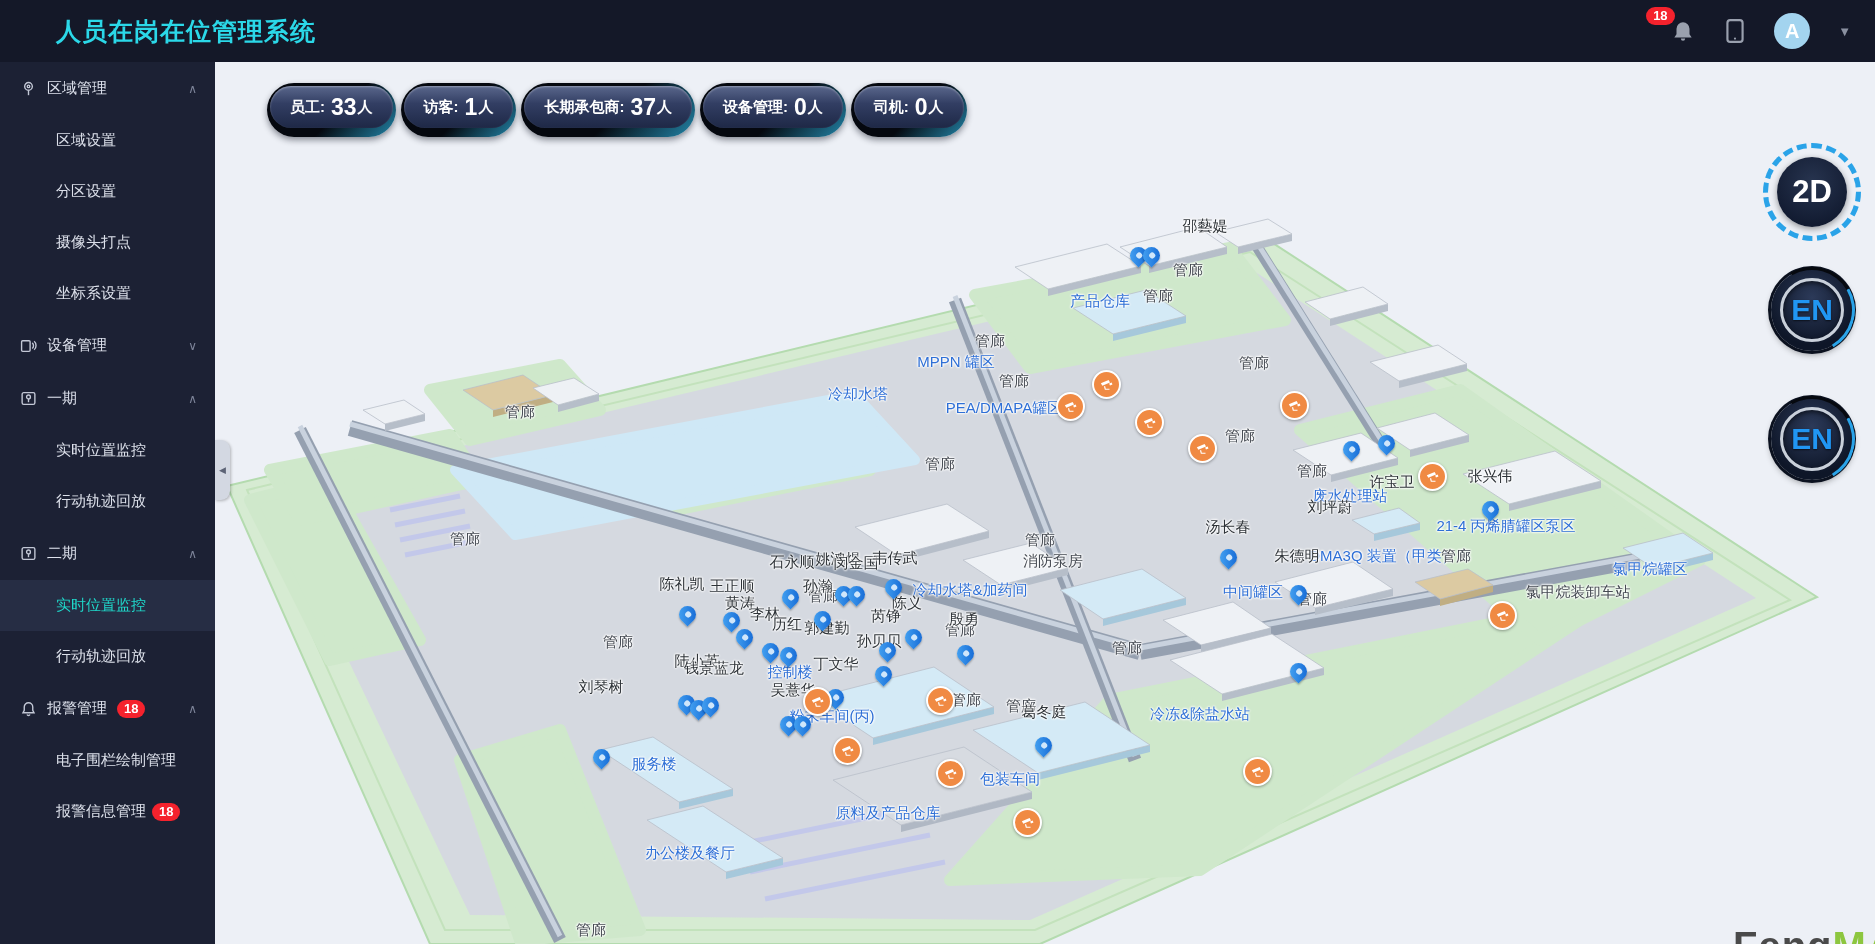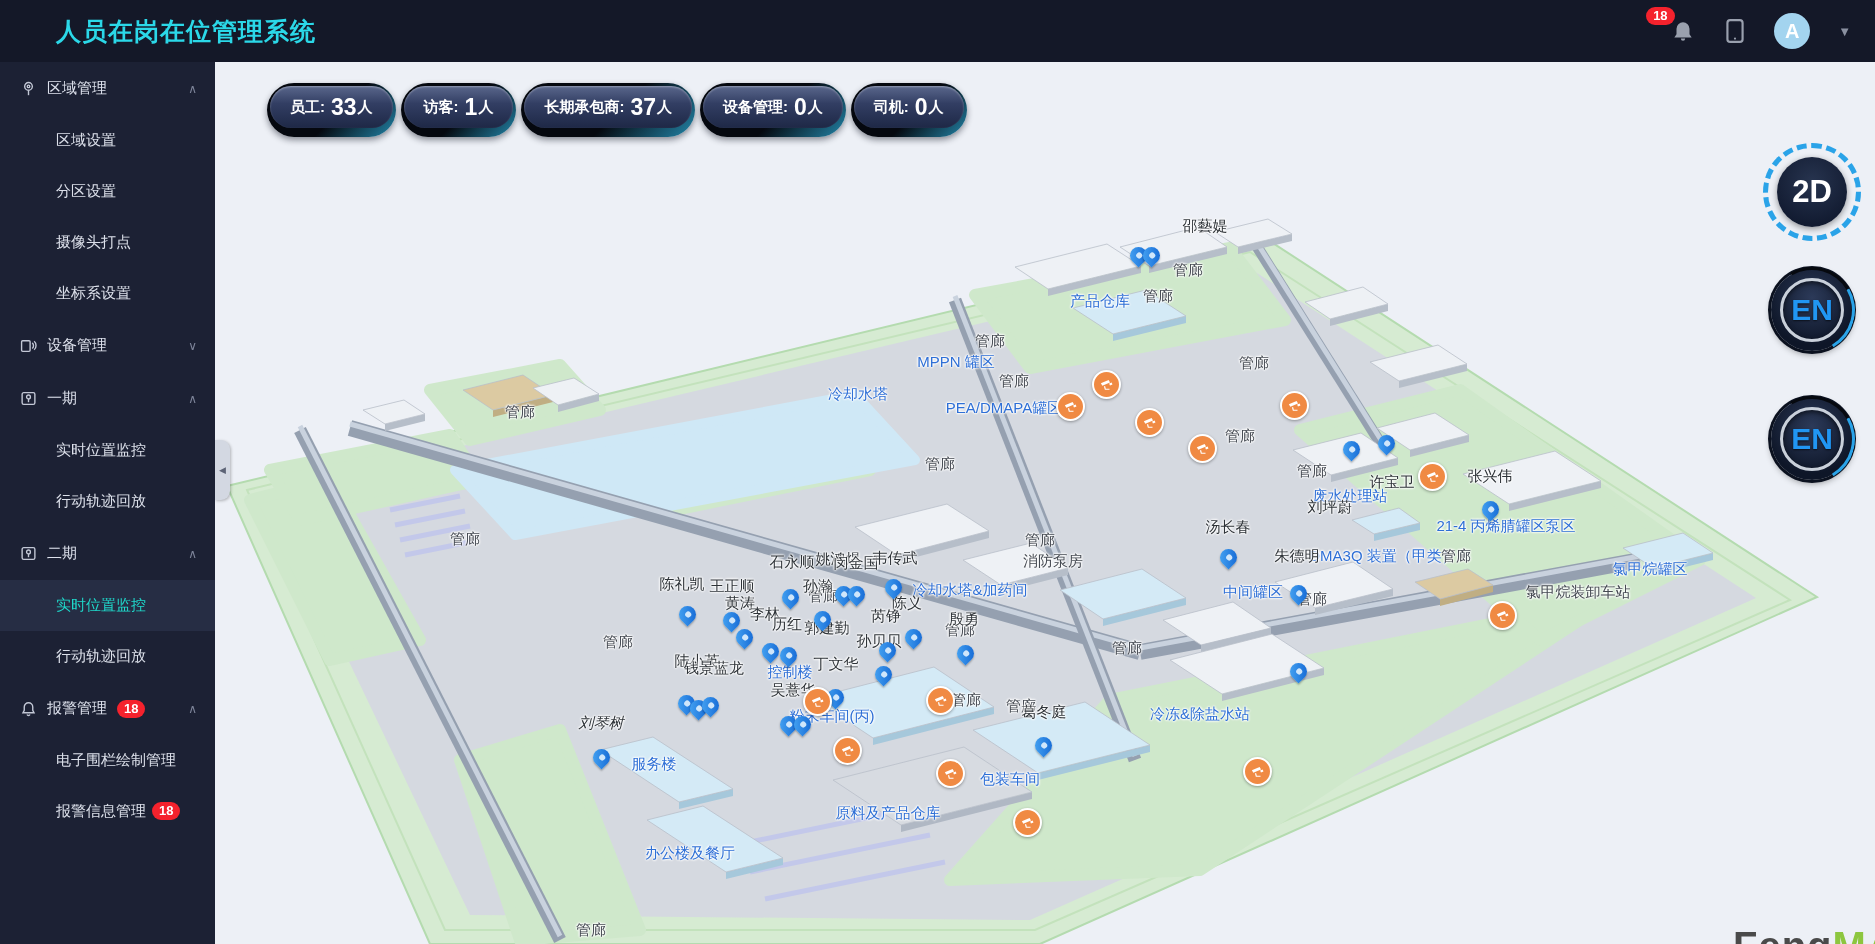--- a/index.html
+++ b/index.html
@@ -17,21 +17,21 @@
   .avatar{width:36px;height:36px;border-radius:50%;background:#a3d4ef;color:#fff;font-size:20px;
           font-weight:bold;display:flex;align-items:center;justify-content:center;}
   .caret{color:#8a90a0;font-size:13px;}
   
   .sbar{position:absolute;left:0;top:62px;bottom:0;width:215px;background:#1c2134;z-index:10;
         color:#dde1ec;font-size:15px;}
   .g-row{display:flex;align-items:center;gap:10px;padding:17px 18px 17px 20px;cursor:pointer;}
   .g-ic{display:flex;width:17px;}
   .g-ic svg{stroke:#c3c8d6;fill:none;stroke-width:1.3;}
   .chev{margin-left:auto;color:#7d8499;font-size:12px;}
-  .c-row{display:flex;align-items:flex-start;gap:6px;padding:16px 23px 16px 56px;cursor:pointer;color:#dce0ea;}
+  .c-row{display:flex;align-items:center;gap:6px;padding:16px 23px 16px 56px;cursor:pointer;color:#dce0ea;}
   .c-row.active{background:#262d44;color:#1fd9cb;}
   .collapse-tab{position:absolute;left:215px;top:440px;width:15px;height:60px;background:#d3d8e2;
         border-radius:0 9px 9px 0;z-index:9;display:flex;align-items:center;justify-content:center;
         color:#5c6375;font-size:9px;box-shadow:1px 1px 3px rgba(0,0,0,.25);cursor:pointer;}
   
   .stats{position:absolute;left:267px;top:83px;display:flex;gap:5px;z-index:6;}
   .pill-outer{height:48px;border-radius:27px;padding:3px;
       background:linear-gradient(135deg,#05080f 55%,#2fb9e8 118%);
       box-shadow:0 3px 6px rgba(10,15,30,.45);}
   .pill{height:42px;border-radius:22px;display:flex;align-items:center;padding:0 20px;color:#fff;
@@ -220,21 +220,21 @@
     <div class="mlb k-person" style="left: 787px; top: 624px;">历红</div>
     <div class="mlb k-person" style="left: 827px; top: 628px;">郭建勤</div>
     <div class="mlb k-person" style="left: 907px; top: 603px;">陈义</div>
     <div class="mlb k-person" style="left: 886px; top: 616px;">芮铮</div>
     <div class="mlb k-person" style="left: 964px; top: 619px;">殷勇</div>
     <div class="mlb k-person" style="left: 879px; top: 641px;">孙贝贝</div>
     <div class="mlb k-person" style="left: 836px; top: 664px;">丁文华</div>
     <div class="mlb k-person" style="left: 697px; top: 661px;">陆小英</div>
     <div class="mlb k-person" style="left: 714px; top: 668px;">钱景蓝龙</div>
     <div class="mlb k-person" style="left: 793px; top: 690px;">吴薏华</div>
-    <div class="mlb k-person" style="left: 601px; top: 723px; font-style: italic;">刘琴树</div>
+    <div class="mlb k-person" style="left: 601px; top: 687px;">刘琴树</div>
     <div class="mlb k-person" style="left: 1044px; top: 712px;">葛冬庭</div>
     <div class="pin" style="left: 1129.5px; top: 247px;"></div>
     <div class="pin" style="left: 1142.5px; top: 247px;"></div>
     <div class="pin" style="left: 1342.5px; top: 441px;"></div>
     <div class="pin" style="left: 1377.5px; top: 435px;"></div>
     <div class="pin" style="left: 1481.5px; top: 501px;"></div>
     <div class="pin" style="left: 1219.5px; top: 549px;"></div>
     <div class="pin" style="left: 1289.5px; top: 585px;"></div>
     <div class="pin" style="left: 956.5px; top: 645px;"></div>
     <div class="pin" style="left: 678.5px; top: 606px;"></div>

